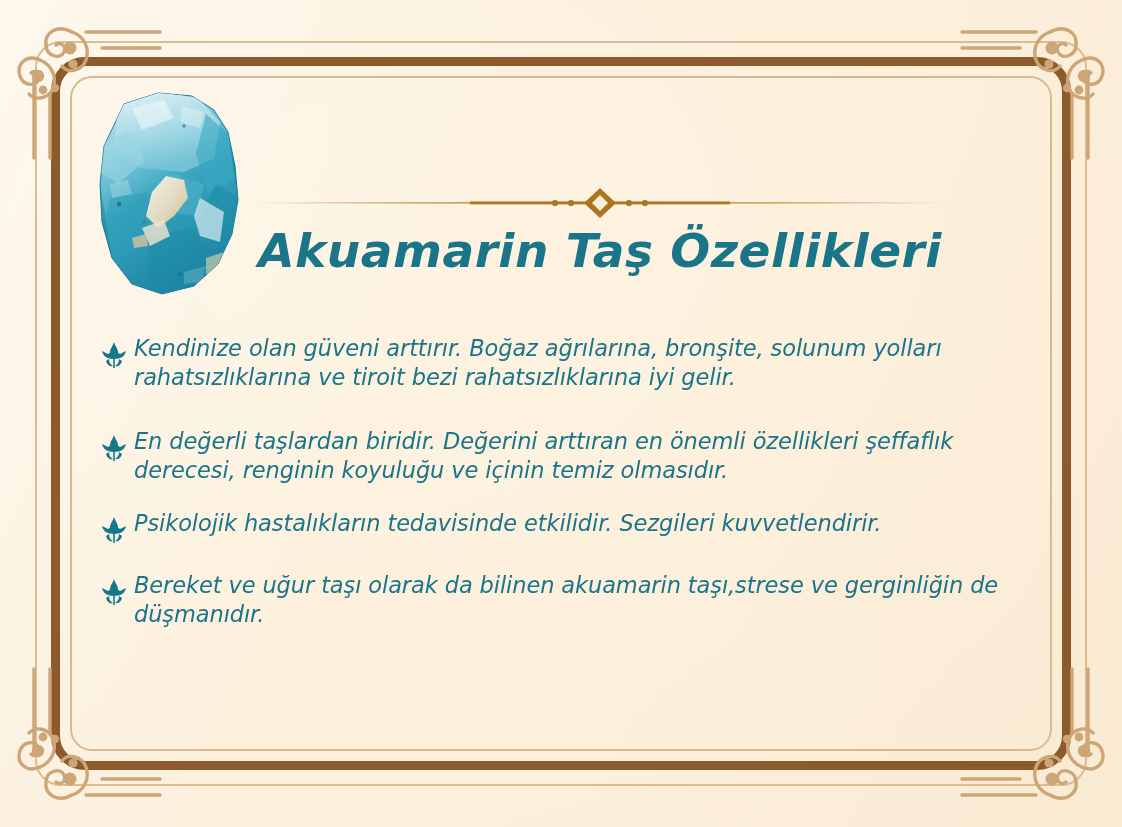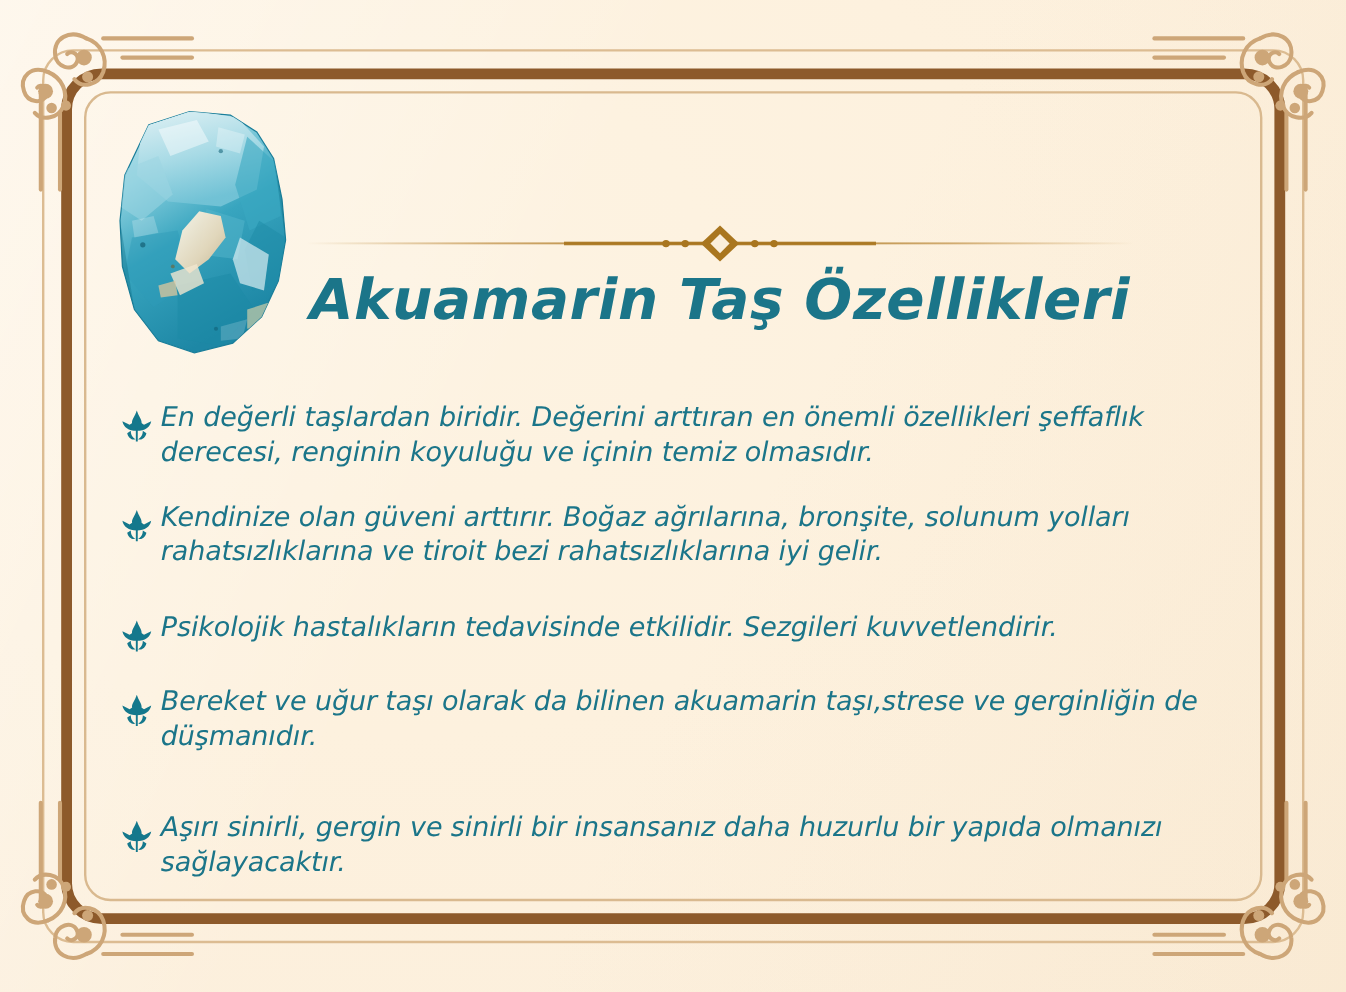--- a/index.html
+++ b/index.html
@@ -315,50 +315,50 @@
         <circle cx="390" cy="17" r="3.1" fill="#a9761f"></circle>
         <path d="M345 2 L361 17 L345 32 L329 17 Z" fill="#a9761f"></path>
         <path d="M345 9 L353 17 L345 25 L337 17 Z" fill="#fbefdb"></path>
       </svg>
     </div>
     <div class="title">Akuamarin Taş Özellikleri</div>
   </div>
 
   <div class="list">
 
+    <div class="item" style="margin-bottom:34px;">
+      <span class="bullet">
+        <svg viewBox="0 0 28 30" xmlns="http://www.w3.org/2000/svg">
+          <g fill="#14788c">
+            <path d="M14 2 C15.6 7, 18 9, 18 12 C18 14.4, 16.2 15.4, 14 15.4 C11.8 15.4, 10 14.4, 10 12 C10 9, 12.4 7, 14 2 Z"></path>
+            <path d="M14 10 L20 14 L26 11 C25 16, 21 19, 14 19 C7 19, 3 16, 2 11 L8 14 Z"></path>
+            <path d="M13.2 16 L14.8 16 L14.8 28 L13.2 28 Z"></path>
+            <path d="M9 19 C9 23, 11 25, 13 26 C10 27, 7 25, 6 21 Z"></path>
+            <path d="M19 19 C19 23, 17 25, 15 26 C18 27, 21 25, 22 21 Z"></path>
+          </g>
+        </svg>
+      </span>
+      <span class="item-text">Kendinize olan güveni arttırır. Boğaz ağrılarına, bronşite, solunum yolları rahatsızlıklarına ve tiroit bezi rahatsızlıklarına iyi gelir.</span>
+    </div>
+
     <div class="item" style="margin-bottom:24px;">
       <span class="bullet">
         <svg viewBox="0 0 28 30" xmlns="http://www.w3.org/2000/svg">
           <g fill="#14788c">
             <path d="M14 2 C15.6 7, 18 9, 18 12 C18 14.4, 16.2 15.4, 14 15.4 C11.8 15.4, 10 14.4, 10 12 C10 9, 12.4 7, 14 2 Z"></path>
             <path d="M14 10 L20 14 L26 11 C25 16, 21 19, 14 19 C7 19, 3 16, 2 11 L8 14 Z"></path>
             <path d="M13.2 16 L14.8 16 L14.8 28 L13.2 28 Z"></path>
             <path d="M9 19 C9 23, 11 25, 13 26 C10 27, 7 25, 6 21 Z"></path>
             <path d="M19 19 C19 23, 17 25, 15 26 C18 27, 21 25, 22 21 Z"></path>
           </g>
         </svg>
       </span>
       <span class="item-text">En değerli taşlardan biridir. Değerini arttıran en önemli özellikleri şeffaflık derecesi, renginin koyuluğu ve içinin temiz olmasıdır.</span>
     </div>
 
-    <div class="item" style="margin-bottom:34px;">
-      <span class="bullet">
-        <svg viewBox="0 0 28 30" xmlns="http://www.w3.org/2000/svg">
-          <g fill="#14788c">
-            <path d="M14 2 C15.6 7, 18 9, 18 12 C18 14.4, 16.2 15.4, 14 15.4 C11.8 15.4, 10 14.4, 10 12 C10 9, 12.4 7, 14 2 Z"></path>
-            <path d="M14 10 L20 14 L26 11 C25 16, 21 19, 14 19 C7 19, 3 16, 2 11 L8 14 Z"></path>
-            <path d="M13.2 16 L14.8 16 L14.8 28 L13.2 28 Z"></path>
-            <path d="M9 19 C9 23, 11 25, 13 26 C10 27, 7 25, 6 21 Z"></path>
-            <path d="M19 19 C19 23, 17 25, 15 26 C18 27, 21 25, 22 21 Z"></path>
-          </g>
-        </svg>
-      </span>
-      <span class="item-text">Kendinize olan güveni arttırır. Boğaz ağrılarına, bronşite, solunum yolları rahatsızlıklarına ve tiroit bezi rahatsızlıklarına iyi gelir.</span>
-    </div>
-
     <div class="item" style="margin-bottom:26px;text-align:center;">
       <span class="bullet">
         <svg viewBox="0 0 28 30" xmlns="http://www.w3.org/2000/svg">
           <g fill="#14788c">
             <path d="M14 2 C15.6 7, 18 9, 18 12 C18 14.4, 16.2 15.4, 14 15.4 C11.8 15.4, 10 14.4, 10 12 C10 9, 12.4 7, 14 2 Z"></path>
             <path d="M14 10 L20 14 L26 11 C25 16, 21 19, 14 19 C7 19, 3 16, 2 11 L8 14 Z"></path>
             <path d="M13.2 16 L14.8 16 L14.8 28 L13.2 28 Z"></path>
             <path d="M9 19 C9 23, 11 25, 13 26 C10 27, 7 25, 6 21 Z"></path>
             <path d="M19 19 C19 23, 17 25, 15 26 C18 27, 21 25, 22 21 Z"></path>
           </g>
@@ -375,29 +375,15 @@
             <path d="M14 10 L20 14 L26 11 C25 16, 21 19, 14 19 C7 19, 3 16, 2 11 L8 14 Z"></path>
             <path d="M13.2 16 L14.8 16 L14.8 28 L13.2 28 Z"></path>
             <path d="M9 19 C9 23, 11 25, 13 26 C10 27, 7 25, 6 21 Z"></path>
             <path d="M19 19 C19 23, 17 25, 15 26 C18 27, 21 25, 22 21 Z"></path>
           </g>
         </svg>
       </span>
       <span class="item-text">Bereket ve uğur taşı olarak da bilinen akuamarin taşı,strese ve gerginliğin de düşmanıdır.</span>
     </div>
 
-    <div class="item">
-      <span class="bullet">
-        <svg viewBox="0 0 28 30" xmlns="http://www.w3.org/2000/svg">
-          <g fill="#14788c">
-            <path d="M14 2 C15.6 7, 18 9, 18 12 C18 14.4, 16.2 15.4, 14 15.4 C11.8 15.4, 10 14.4, 10 12 C10 9, 12.4 7, 14 2 Z"></path>
-            <path d="M14 10 L20 14 L26 11 C25 16, 21 19, 14 19 C7 19, 3 16, 2 11 L8 14 Z"></path>
-            <path d="M13.2 16 L14.8 16 L14.8 28 L13.2 28 Z"></path>
-            <path d="M9 19 C9 23, 11 25, 13 26 C10 27, 7 25, 6 21 Z"></path>
-            <path d="M19 19 C19 23, 17 25, 15 26 C18 27, 21 25, 22 21 Z"></path>
-          </g>
-        </svg>
-      </span>
-      <span class="item-text">Aşırı sinirli, gergin ve sinirli bir insansanız daha huzurlu bir yapıda olmanızı sağlayacaktır.</span>
-    </div>
 
   </div>
 </div>
 
 </body></html>

